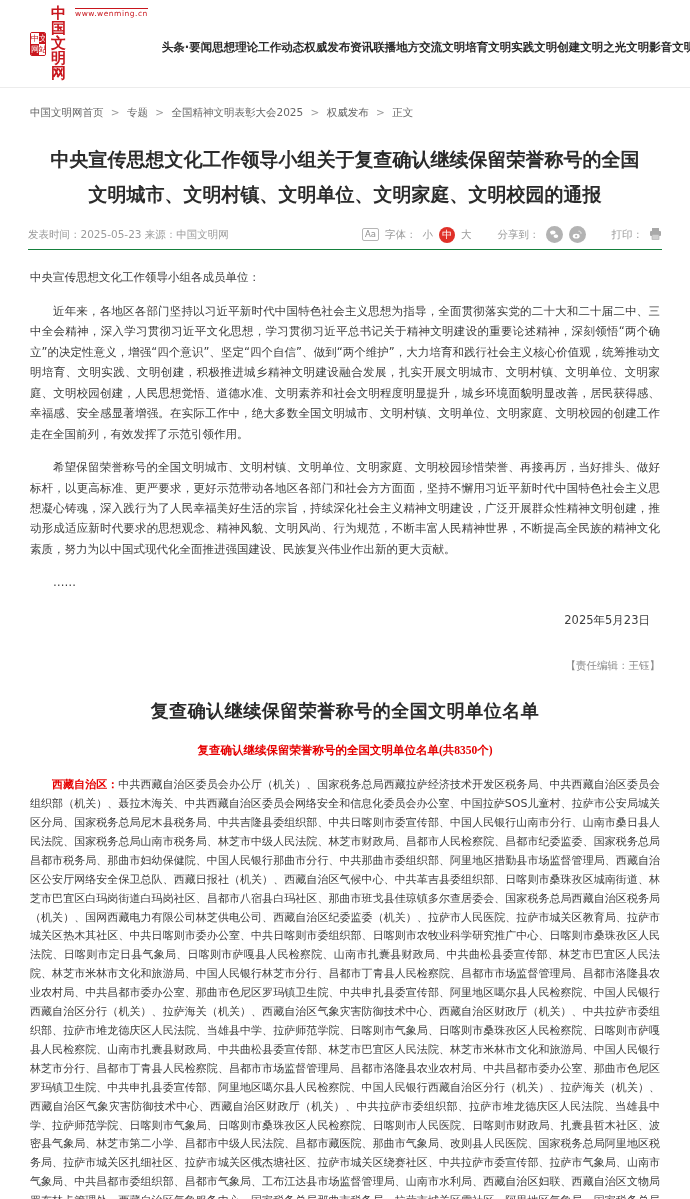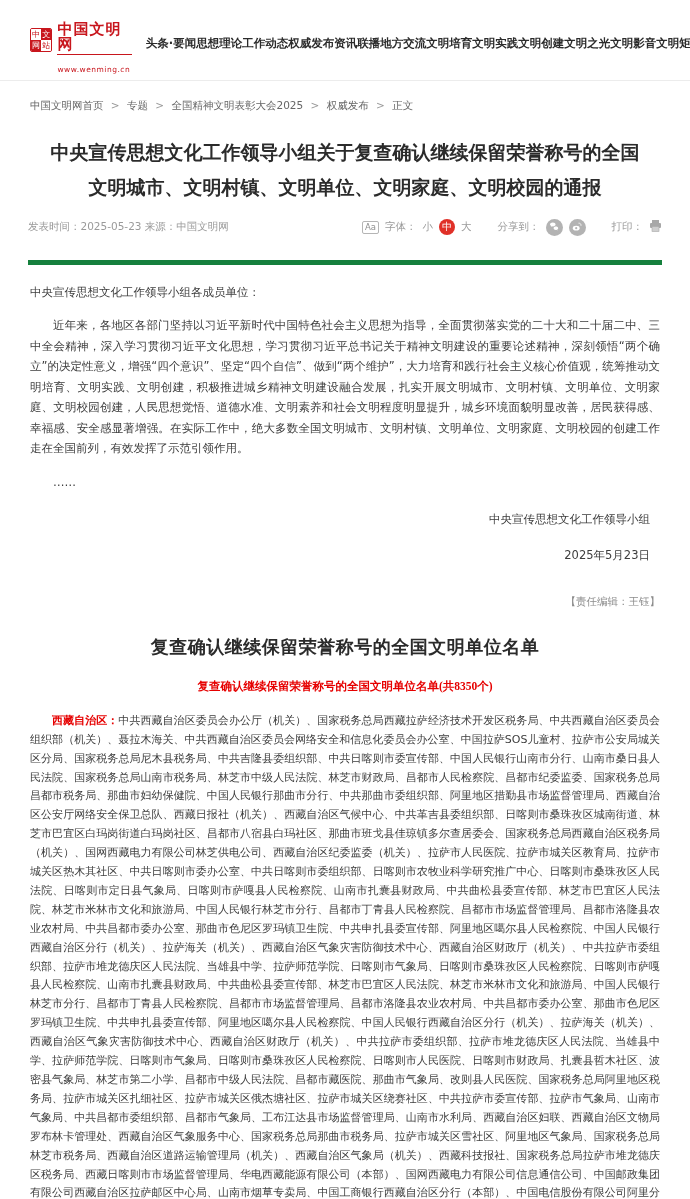--- a/index.html
+++ b/index.html
@@ -17,37 +17,37 @@
   }
   .logo{ display:flex; align-items:center; gap:5px; cursor:pointer; }
   .seal{
     width:24px; height:24px; border:1px solid #c8161d; border-radius:2px;
     display:grid; grid-template-columns:1fr 1fr; grid-template-rows:1fr 1fr;
     font-size:8px; line-height:11px; text-align:center; overflow:hidden;
   }
   .seal i{ font-style:normal; }
   .seal i:nth-child(1),.seal i:nth-child(4){ background:#fff; color:#c8161d; }
   .seal i:nth-child(2),.seal i:nth-child(3){ background:#c8161d; color:#fff; }
-  .logo-txt{ display:flex; flex-direction:column; line-height:1;margin-top:16px; }
+  .logo-txt{ display:flex; line-height:1; }
   .logo-cn{ color:#c8161d; font-weight:bold; font-size:15px; letter-spacing:1px; }
-  .logo-url{ color:#c8161d; font-size:7.5px; border-top:1px solid #c8161d; margin-top:2px; padding-top:11px; letter-spacing:.5px; }
+  .logo-url{ color:#c8161d; font-size:7.5px; border-top:1px solid #c8161d; margin-top:2px; padding-top:1px; letter-spacing:.5px; }
   .nav{ display:flex; flex:1; justify-content:space-between; }
   .nav span{ font-size:11.5px; color:#2b2b2b; font-weight:bold; cursor:pointer; white-space:nowrap;margin-top:8px; }
   
   .breadcrumb{ padding:18px 30px 6px 30px; font-size:10.5px; color:#666; }
   .breadcrumb .crumb{ cursor:pointer;text-align:right; }
   .breadcrumb .sep{ margin:0 4px; color:#999; }
   
   .art-title{
     margin:16px 48px 14px 48px; text-align:center;
     font-size:19px; font-weight:bold; color:#2b2b2b; line-height:1.85;
   }
   .meta{
     display:flex; justify-content:space-between; align-items:center;
-    margin:6px 28px 0 28px; padding-bottom:24px; border-bottom:5px solid #15803d;
+    margin:6px 28px 0 28px; padding-bottom:6px; border-bottom:1px solid #15803d;
     font-size:10.5px; color:#9a9a9a;
   }
   .meta-right{ display:flex; align-items:center; gap:6px; }
   .aa-box{ border:1px solid #b5b5b5; border-radius:2px; font-size:8.5px; color:#8f8f8f; padding:0 2px; line-height:11px; }
   .fs-mid{
     display:inline-block; width:16px; height:16px; border-radius:50%;
     background:#e03028; color:#fff; text-align:center; line-height:16px; font-size:10px; cursor:pointer;
   }
   .fs-btn{ cursor:pointer; color:#9a9a9a; }
   .circle-ic{
@@ -160,25 +160,25 @@
           <rect x="1" y="3" width="11" height="5" rx="1" fill="#a8a8a8"></rect>
           <rect x="3" y="6.5" width="7" height="5" fill="#cfcfcf" stroke="#a8a8a8" stroke-width=".6"></rect>
         </svg>
     </span>
   </div>
 </div>
 
 <div class="art-body">
   <p>中央宣传思想文化工作领导小组各成员单位：</p>
   <p class="indent">近年来，各地区各部门坚持以习近平新时代中国特色社会主义思想为指导，全面贯彻落实党的二十大和二十届二中、三中全会精神，深入学习贯彻习近平文化思想，学习贯彻习近平总书记关于精神文明建设的重要论述精神，深刻领悟“两个确立”的决定性意义，增强“四个意识”、坚定“四个自信”、做到“两个维护”，大力培育和践行社会主义核心价值观，统筹推动文明培育、文明实践、文明创建，积极推进城乡精神文明建设融合发展，扎实开展文明城市、文明村镇、文明单位、文明家庭、文明校园创建，人民思想觉悟、道德水准、文明素养和社会文明程度明显提升，城乡环境面貌明显改善，居民获得感、幸福感、安全感显著增强。在实际工作中，绝大多数全国文明城市、文明村镇、文明单位、文明家庭、文明校园的创建工作走在全国前列，有效发挥了示范引领作用。</p>
+  <p class="indent">希望保留荣誉称号的全国文明城市、文明村镇、文明单位、文明家庭、文明校园珍惜荣誉、再接再厉，当好排头、做好标杆，以更高标准、更严要求，更好示范带动各地区各部门和社会方方面面，坚持不懈用习近平新时代中国特色社会主义思想凝心铸魂，深入践行为了人民幸福美好生活的宗旨，持续深化社会主义精神文明建设，广泛开展群众性精神文明创建，推动形成适应新时代要求的思想观念、精神风貌、文明风尚、行为规范，不断丰富人民精神世界，不断提高全民族的精神文化素质，努力为以中国式现代化全面推进强国建设、民族复兴伟业作出新的更大贡献。</p>
   <p class="indent ellipsis-line">……</p>
 </div>
 
 <div class="sig-block">
-  <p>中央宣传思想文化工作领导小组</p>
   <p>2025年5月23日</p>
 </div>
 
 <div class="editor-line">【责任编辑：王钰】</div>
 
 <h2 class="list-heading">复查确认继续保留荣誉称号的全国文明单位名单</h2>
 <div class="list-subtitle">复查确认继续保留荣誉称号的全国文明单位名单(共8350个)</div>
 
 <div class="list-body">
   <span class="region">西藏自治区：</span><span>中共西藏自治区委员会办公厅（机关）、国家税务总局西藏拉萨经济技术开发区税务局、中共西藏自治区委员会组织部（机关）、聂拉木海关、中共西藏自治区委员会网络安全和信息化委员会办公室、中国拉萨SOS儿童村、拉萨市公安局城关区分局、国家税务总局尼木县税务局、中共吉隆县委组织部、中共日喀则市委宣传部、中国人民银行山南市分行、山南市桑日县人民法院、国家税务总局山南市税务局、林芝市中级人民法院、林芝市财政局、昌都市人民检察院、昌都市纪委监委、国家税务总局昌都市税务局、那曲市妇幼保健院、中国人民银行那曲市分行、中共那曲市委组织部、阿里地区措勤县市场监督管理局、西藏自治区公安厅网络安全保卫总队、西藏日报社（机关）、西藏自治区气候中心、中共革吉县委组织部、日喀则市桑珠孜区城南街道、林芝市巴宜区白玛岗街道白玛岗社区、昌都市八宿县白玛社区、那曲市班戈县佳琼镇多尔查居委会、国家税务总局西藏自治区税务局（机关）、国网西藏电力有限公司林芝供电公司、西藏自治区纪委监委（机关）、拉萨市人民医院、拉萨市城关区教育局、拉萨市城关区热木其社区、中共日喀则市委办公室、中共日喀则市委组织部、日喀则市农牧业科学研究推广中心、日喀则市桑珠孜区人民法院、日喀则市定日县气象局、日喀则市萨嘎县人民检察院、山南市扎囊县财政局、中共曲松县委宣传部、林芝市巴宜区人民法院、林芝市米林市文化和旅游局、中国人民银行林芝市分行、昌都市丁青县人民检察院、昌都市市场监督管理局、昌都市洛隆县农业农村局、中共昌都市委办公室、那曲市色尼区罗玛镇卫生院、中共申扎县委宣传部、阿里地区噶尔县人民检察院、中国人民银行西藏自治区分行（机关）、拉萨海关（机关）、西藏自治区气象灾害防御技术中心、西藏自治区财政厅（机关）、中共拉萨市委组织部、拉萨市堆龙德庆区人民法院、当雄县中学、拉萨师范学院、日喀则市气象局、日喀则市桑珠孜区人民检察院、日喀则市萨嘎县人民检察院、山南市扎囊县财政局、中共曲松县委宣传部、林芝市巴宜区人民法院、林芝市米林市文化和旅游局、中国人民银行林芝市分行、昌都市丁青县人民检察院、昌都市市场监督管理局、昌都市洛隆县农业农村局、中共昌都市委办公室、那曲市色尼区罗玛镇卫生院、中共申扎县委宣传部、阿里地区噶尔县人民检察院、中国人民银行西藏自治区分行（机关）、拉萨海关（机关）、西藏自治区气象灾害防御技术中心、西藏自治区财政厅（机关）、中共拉萨市委组织部、拉萨市堆龙德庆区人民法院、当雄县中学、拉萨师范学院、日喀则市气象局、日喀则市桑珠孜区人民检察院、日喀则市人民医院、日喀则市财政局、扎囊县哲木社区、波密县气象局、林芝市第二小学、昌都市中级人民法院、昌都市藏医院、那曲市气象局、改则县人民医院、国家税务总局阿里地区税务局、拉萨市城关区扎细社区、拉萨市城关区俄杰塘社区、拉萨市城关区绕赛社区、中共拉萨市委宣传部、拉萨市气象局、山南市气象局、中共昌都市委组织部、昌都市气象局、工布江达县市场监督管理局、山南市水利局、西藏自治区妇联、西藏自治区文物局罗布林卡管理处、西藏自治区气象服务中心、国家税务总局那曲市税务局、拉萨市城关区雪社区、阿里地区气象局、国家税务总局林芝市税务局、西藏自治区道路运输管理局（机关）、西藏自治区气象局（机关）、西藏科技报社、国家税务总局拉萨市堆龙德庆区税务局、西藏日喀则市市场监督管理局、华电西藏能源有限公司（本部）、国网西藏电力有限公司信息通信公司、中国邮政集团有限公司西藏自治区拉萨邮区中心局、山南市烟草专卖局、中国工商银行西藏自治区分行（本部）、中国电信股份有限公司阿里分公司、国网西藏电力有限公司（本部）、中国移动通信集团西藏公司昌都分公司、中国电信股份有限公司双湖分公司、中国移动通信集团西藏有限公司日喀则分公司、中国移动通信集团西藏有限公司山南分公司、中国农业银行昌都分行、中国农业银行日土县支行、国网西藏电力有限公司巴河发电分公司、中国移动通信集团西藏有限公司（本部）、中国邮政集团有限公司山南市分公司、中国电信股份有限公司那曲市分公司、</span>

